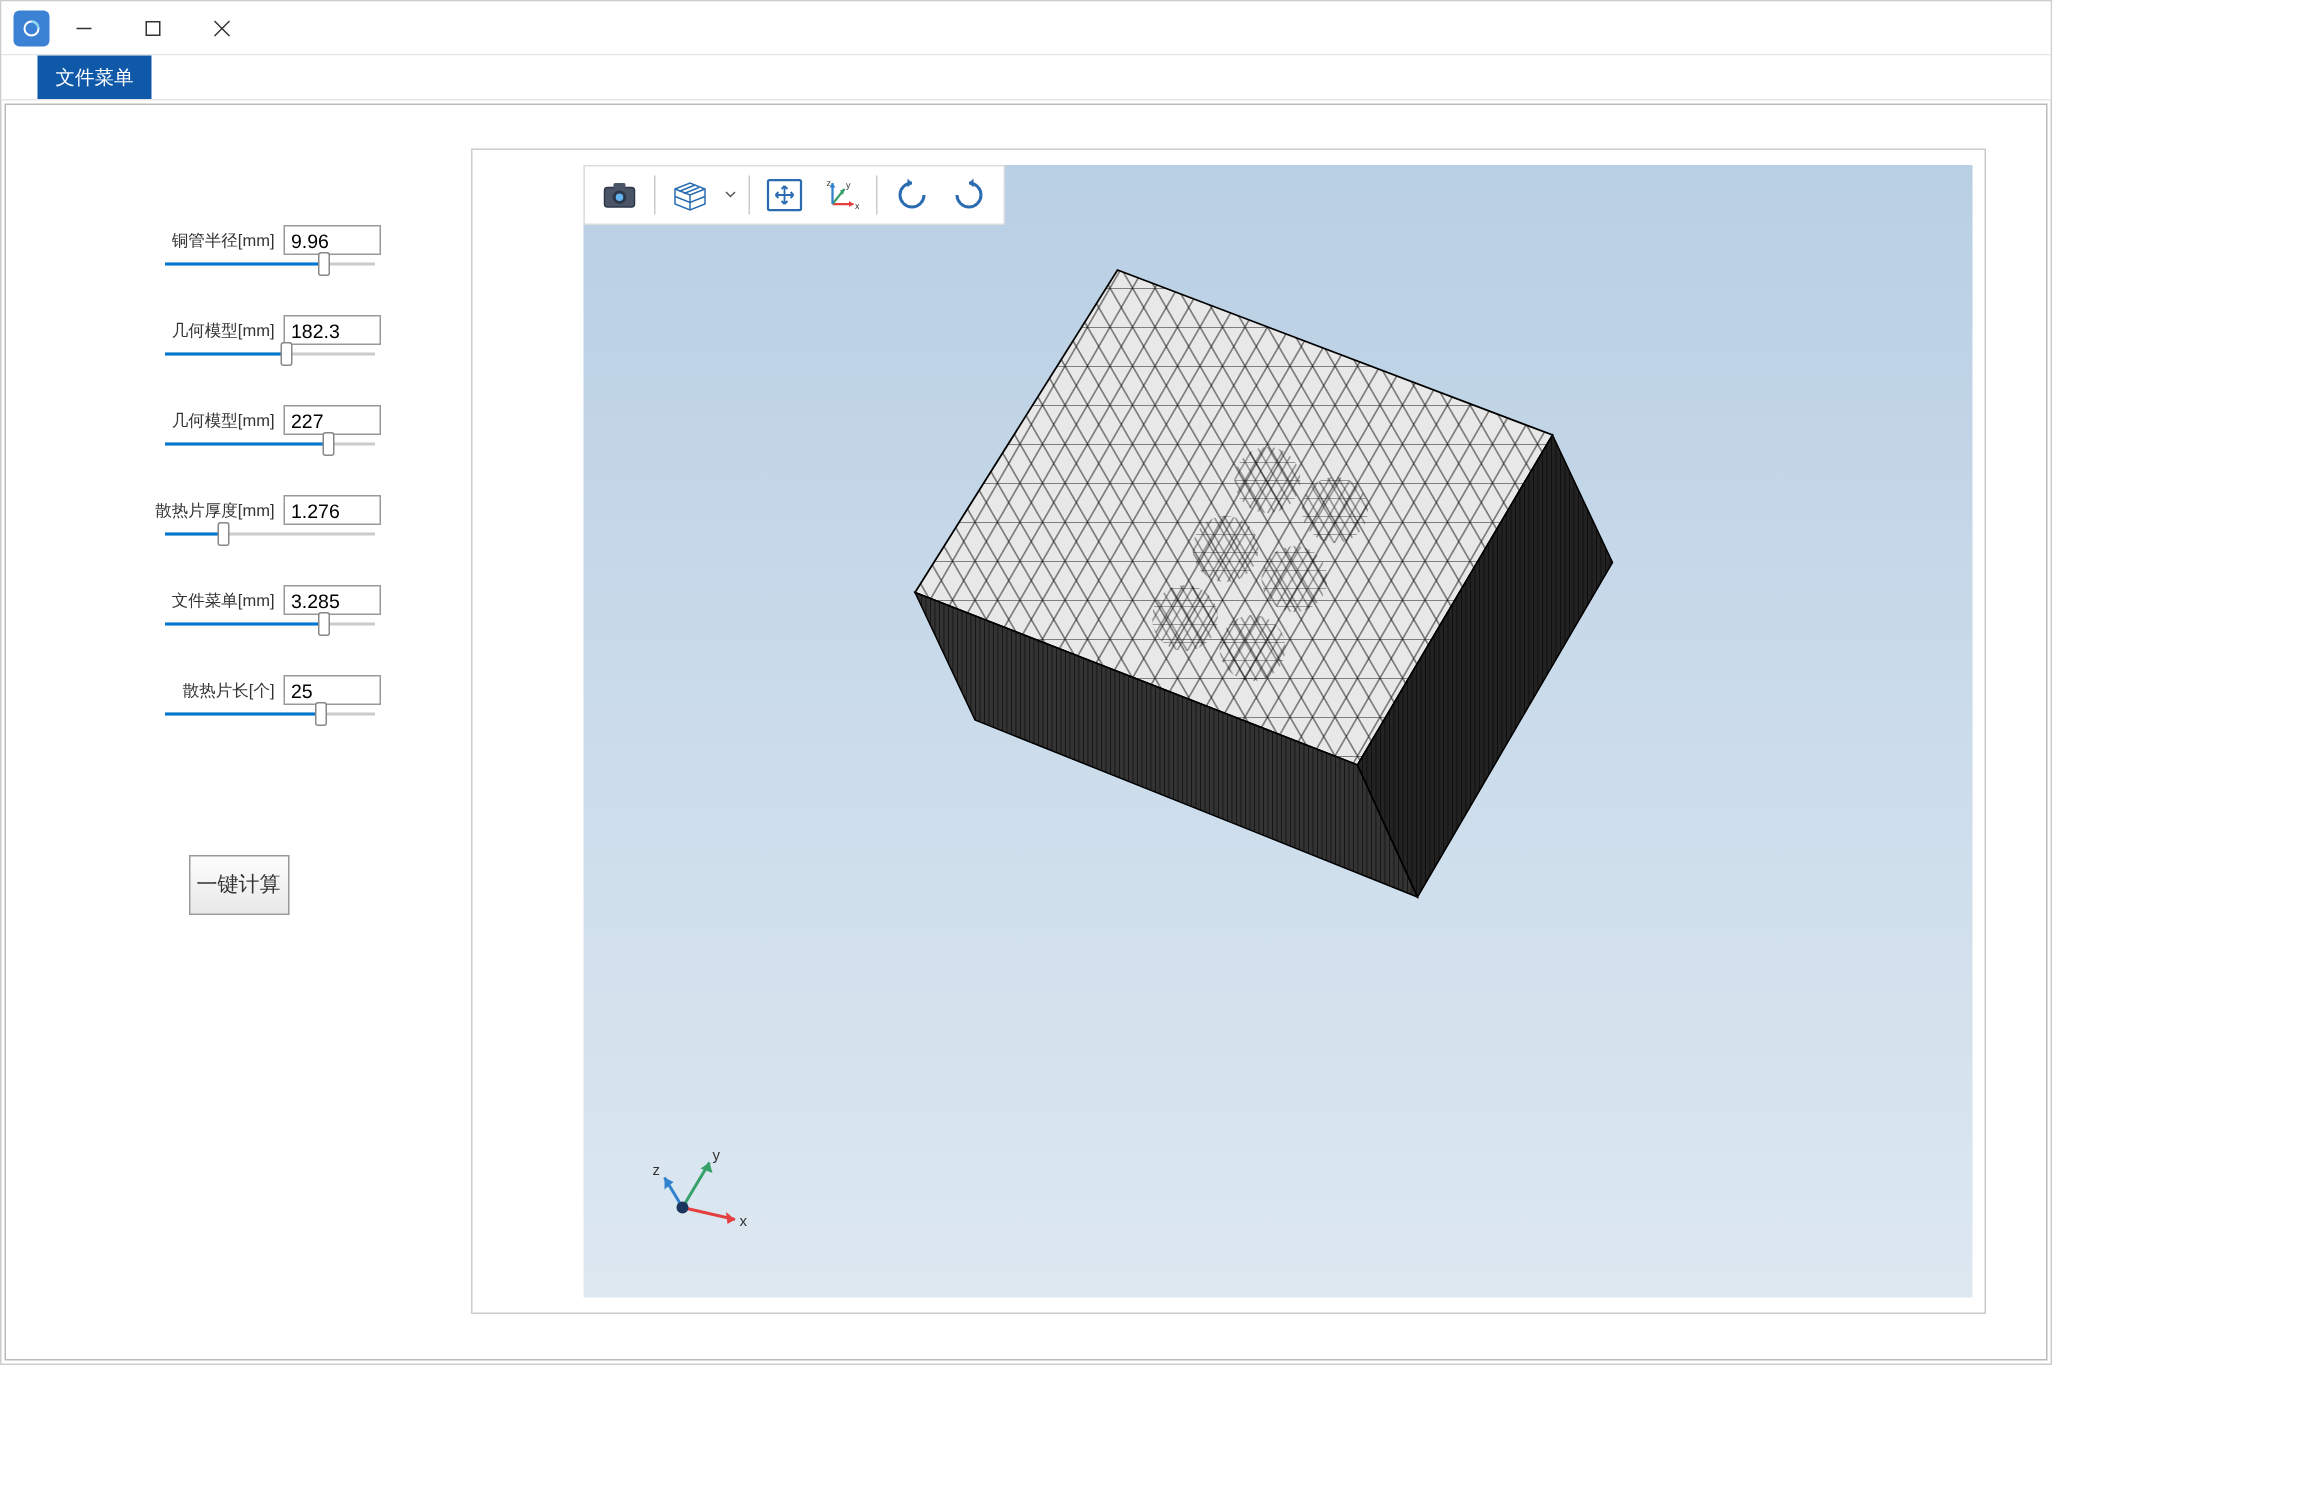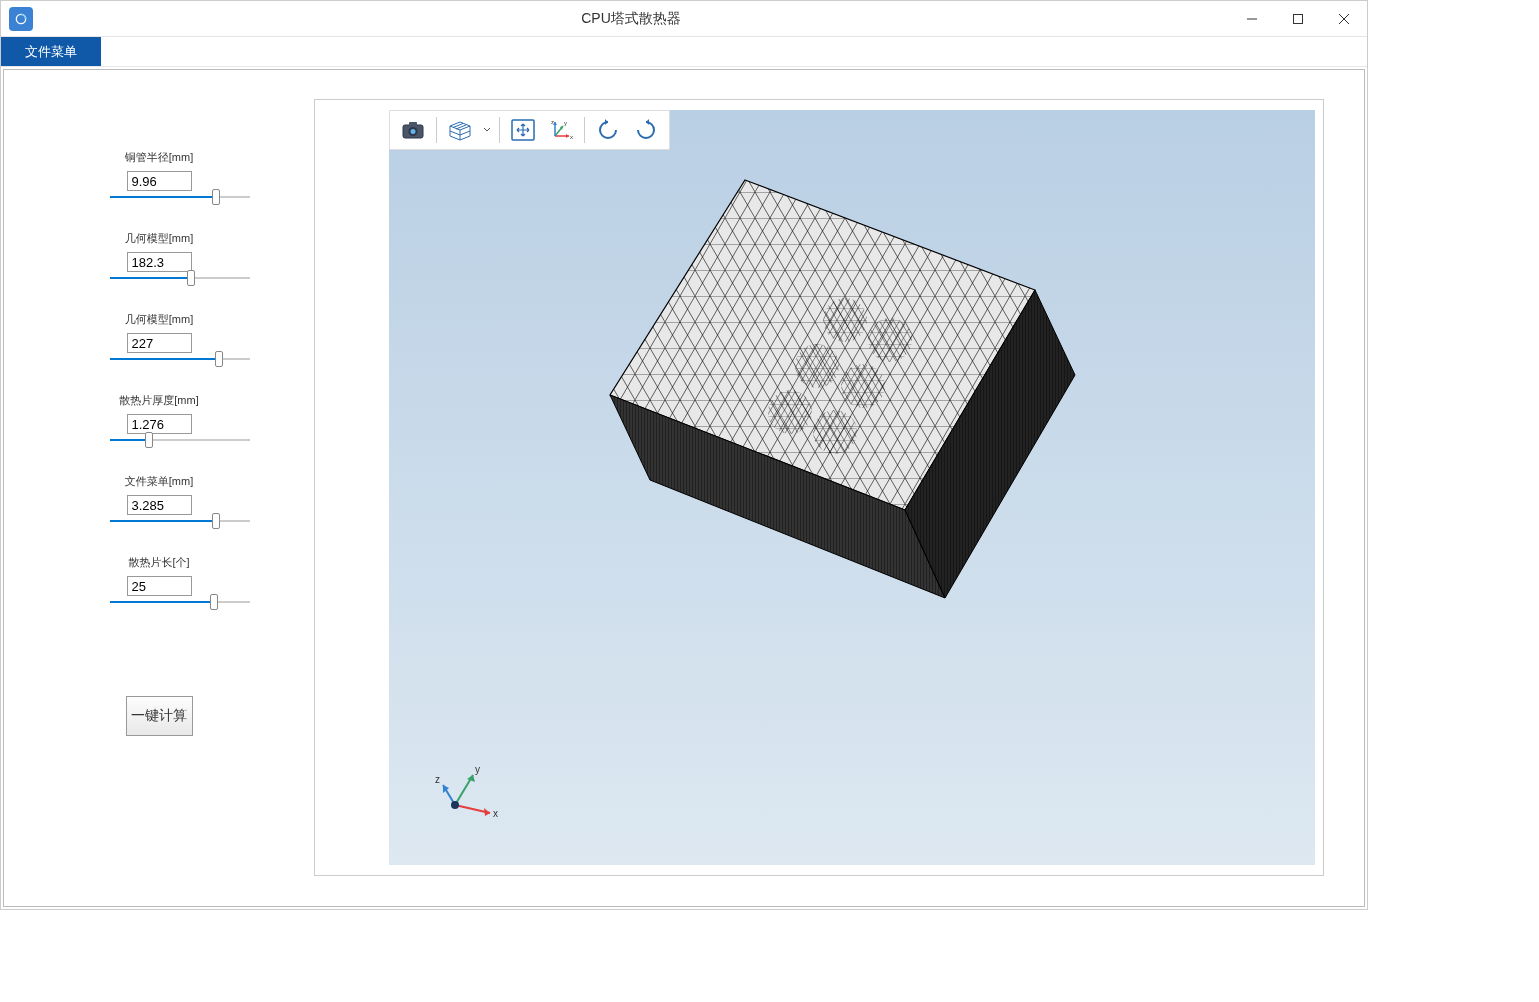--- a/index.html
+++ b/index.html
@@ -9,27 +9,27 @@
   
   .titlebar { height: 36px; background: #fff; display: flex; align-items: center; border-bottom: 1px solid #e5e5e5; }
   .titlebar-icon { width: 24px; height: 24px; margin-left: 8px; border-radius: 4px; background: #3b82d4; display: flex; align-items: center; justify-content: center; }
   .titlebar-icon svg { width: 16px; height: 16px; }
   .titlebar-title { flex: 1; text-align: center; font-size: 14px; color: #333; }
   .titlebar-controls { display: flex; }
   .titlebar-btn { width: 46px; height: 36px; display: flex; align-items: center; justify-content: center; cursor: pointer; }
   .titlebar-btn svg { width: 12px; height: 12px; }
   
   .menubar { height: 30px; background: #fff; display: flex; border-bottom: 1px solid #e5e5e5; }
-  .menubar-item { background: #1059a9; color: #fff; padding: 0 24px; height: 100%; display: flex; align-items: center; font-size: 13px; cursor: pointer; }
+  .menubar-item { background: #1059a9; color: #fff; padding: 0 12px; height: 100%; display: flex; align-items: center; font-size: 13px; cursor: pointer; margin-left: 24px; }
   
   .content { flex: 1; display: flex; border: 1px solid #bbb; margin: 2px; overflow: hidden; }
   
   .sidebar { width: 310px; padding: 80px 60px 20px 60px; display: flex; flex-direction: column; }
   .param-row { margin-bottom: 32px; }
-  .param-input-row { display: flex; align-items: center; gap: 6px; margin-bottom: 4px; flex-direction: column; }
+  .param-input-row { display: flex; align-items: center; gap: 6px; margin-bottom: 4px; }
   .param-label { font-size: 11px; color: #333; white-space: nowrap; text-align: right; flex: 1; }
   .param-input { width: 65px; height: 20px; border: 1px solid #999; padding: 0 4px; font-size: 13px; font-family: inherit; }
   .param-slider { width: 140px; height: 4px; position: relative; margin-left: auto; margin-right: 4px; }
   .param-slider-track { width: 100%; height: 2px; background: #ccc; position: absolute; top: 1px; }
   .param-slider-fill { height: 2px; background: #0078d4; position: absolute; top: 1px; left: 0; }
   .param-slider-thumb { width: 8px; height: 16px; background: #fff; border: 1px solid #888; border-radius: 2px; position: absolute; top: -6px; transform: translateX(-50%); cursor: pointer; }
   
   .compute-btn { width: 67px; height: 40px; margin: 60px auto 0 auto; background: linear-gradient(#fdfdfd, #e8e8e8); border: 1px solid #999; font-size: 14px; color: #333; cursor: pointer; font-family: inherit; }
   
   .main { flex: 1; display: flex; flex-direction: column; padding: 30px 40px 30px 0; }
@@ -54,21 +54,20 @@
 
 <div class="window">
 
   <div class="titlebar">
     <div class="titlebar-icon">
       <svg viewBox="0 0 24 24" fill="none">
           <circle cx="12" cy="12" r="7" stroke="#fff" stroke-width="2"></circle>
           <path d="M12 5 A7 7 0 0 1 19 12" stroke="#8cd3f0" stroke-width="2.5" fill="none"></path>
         </svg>
     </div>
-    <div class="titlebar-title">CPU塔式散热器</div>
     <div class="titlebar-controls">
       <div class="titlebar-btn">
         <svg viewBox="0 0 12 12">
             <line x1="1" y1="6" x2="11" y2="6" stroke="#333" stroke-width="1"></line>
           </svg>
       </div>
       <div class="titlebar-btn">
         <svg viewBox="0 0 12 12">
             <rect x="1.5" y="1.5" width="9" height="9" stroke="#333" stroke-width="1" fill="none"></rect>
           </svg>

